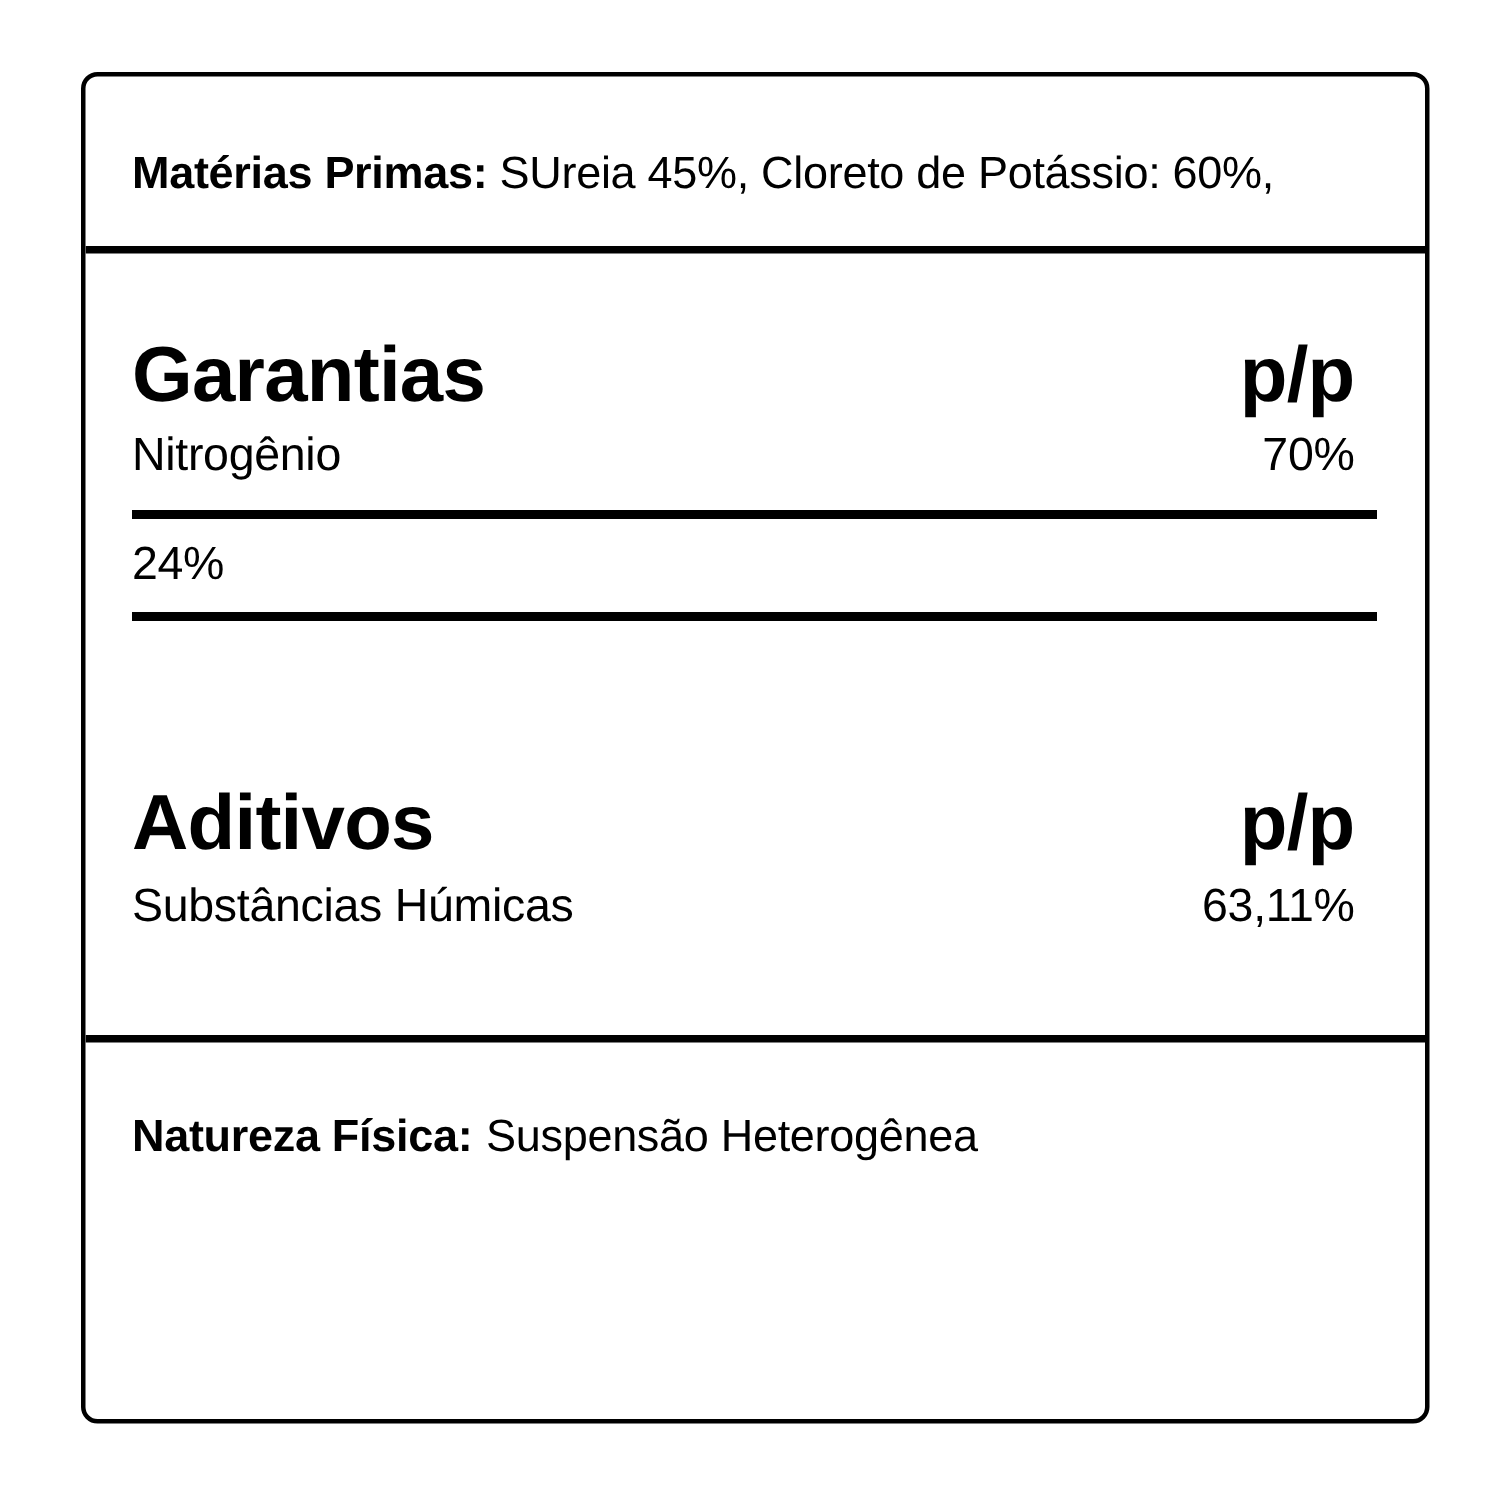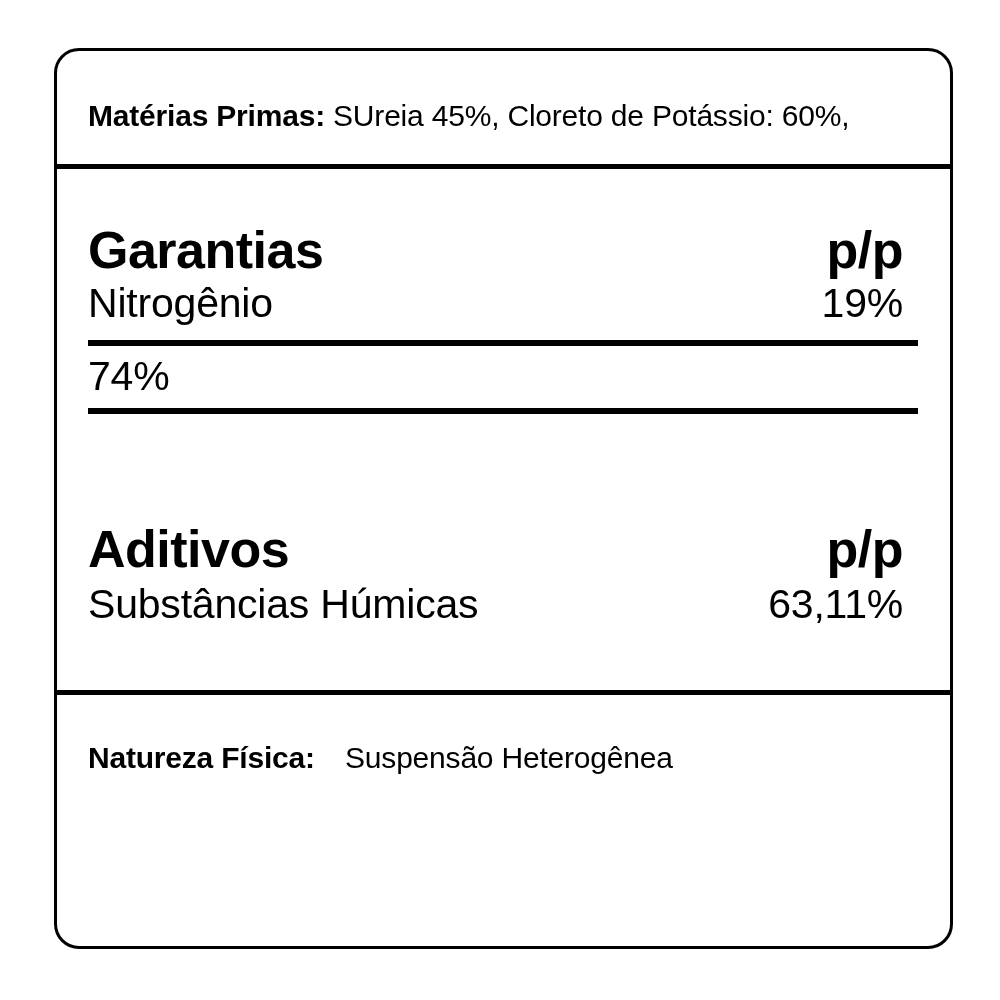--- a/index.html
+++ b/index.html
@@ -16,21 +16,21 @@
     overflow: hidden;
   }
   .card {
     position: absolute;
     left: 54px;
     top: 48px;
     width: 899px;
     height: 901px;
     background: var(--paper);
     border: 3px solid var(--ink);
-    border-radius: 25px;
+    border-radius: 11px;
     overflow: hidden;
   }
   .b { font-weight: 700; }
 
   
   .sec-raw {
     margin: 46px 48px 0 31px;
     font-size: 30px;
     line-height: 37px;
   }
@@ -56,36 +56,36 @@
     letter-spacing: -0.5px;
   }
   .head-row.guarantees { margin-top: 56px; }
   .head-row.additives  { margin-top: 110px; text-align: center; }
   .head-row h2 { margin: 0; font-size: inherit; line-height: inherit; font-weight: inherit; }
   .row {
     display: flex;
     justify-content: space-between;
     align-items: baseline;
     padding-right: 15px;
-    font-size: 41px;
+    font-size: 31px;
     line-height: 40px;
   }
   .row.r1 { margin-top: 8px; }
   .row.r2 { margin-top: 10px; }
   .row.r3 { margin-top: 14px; }
   .row.r4 { margin-top: 10px; }
 
   
   .sec-props {
     margin: 46px 48px 0 31px;
     font-size: 30px;
     line-height: 33px;
   }
   .prop-line { white-space: nowrap; }
-  .prop-line .pv { margin-left: 22px; }
+  .prop-line .pv { margin-left: 1px; }
   .sup {
     font-size: 19px;
     position: relative;
     top: -12px;
     letter-spacing: 0;
   }
 </style>
 </head>
 <body>
 
@@ -102,27 +102,27 @@
 
     <div class="sec-mid">
 
       <div class="head-row guarantees">
         <h2>Garantias</h2>
         <span class="unit">p/p</span>
       </div>
 
       <div class="row r1">
         <span class="name">Nitrogênio</span>
-        <span class="val">19%</span>
+        <span class="val">70%</span>
       </div>
 
       <div class="divider inner inner-b"></div>
 
       <div class="row r2">
-        <span class="val">74%</span>
+        <span class="val">24%</span>
       </div>
 
       <div class="divider inner inner-c"></div>
 
 
       <div class="head-row additives">
         <h2>Aditivos</h2>
         <span class="unit">p/p</span>
       </div>
 

